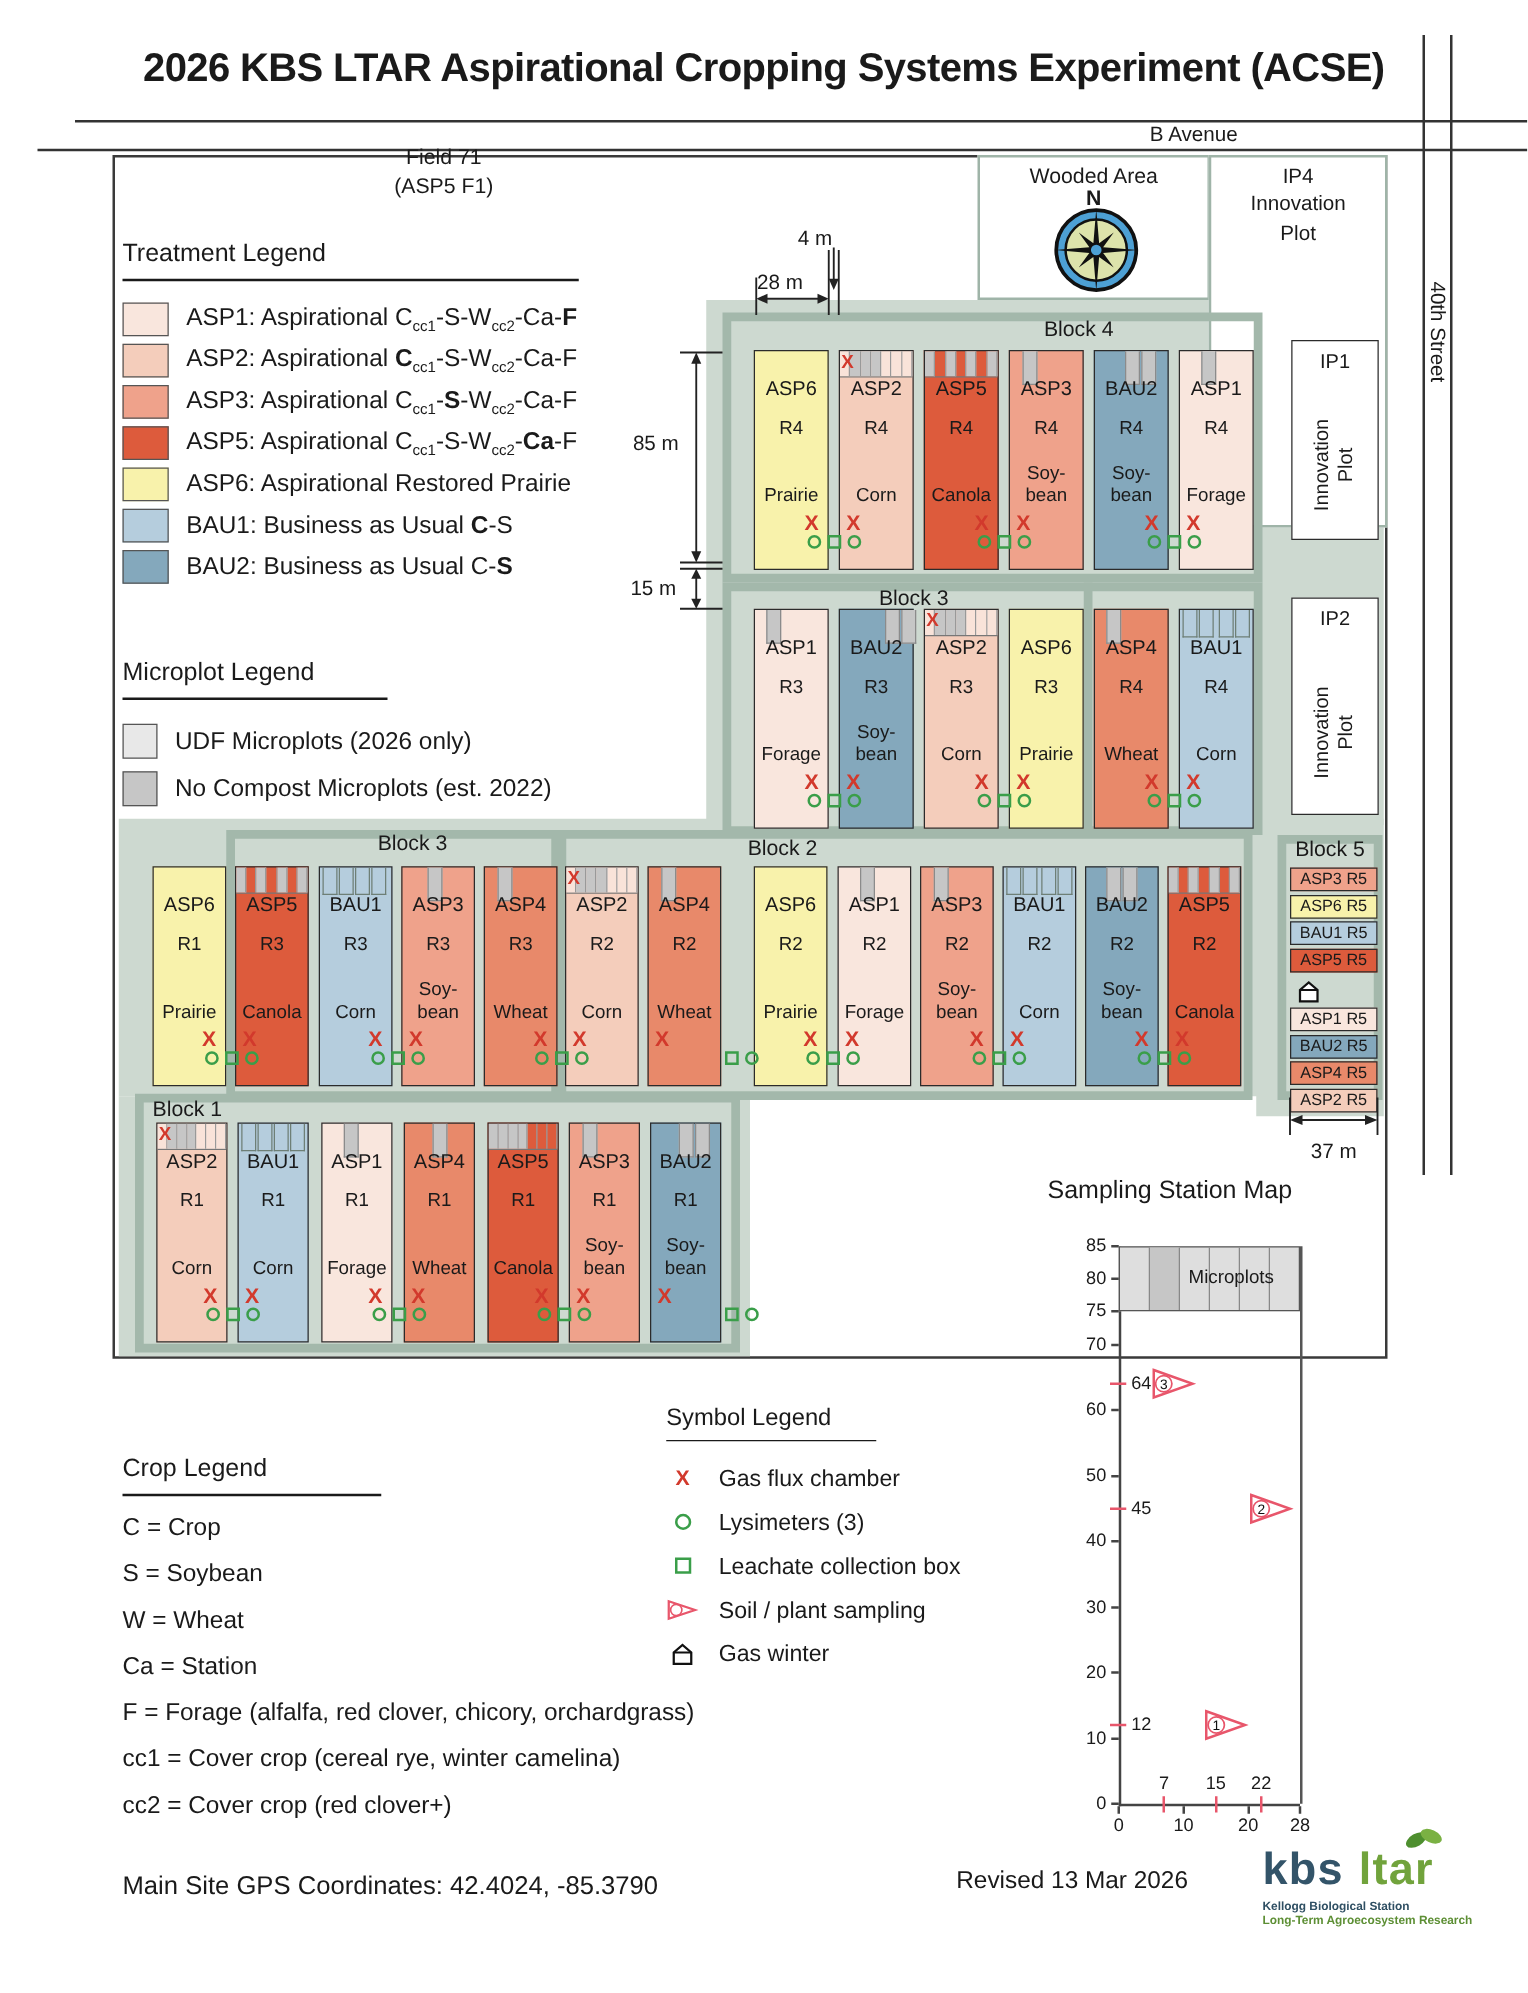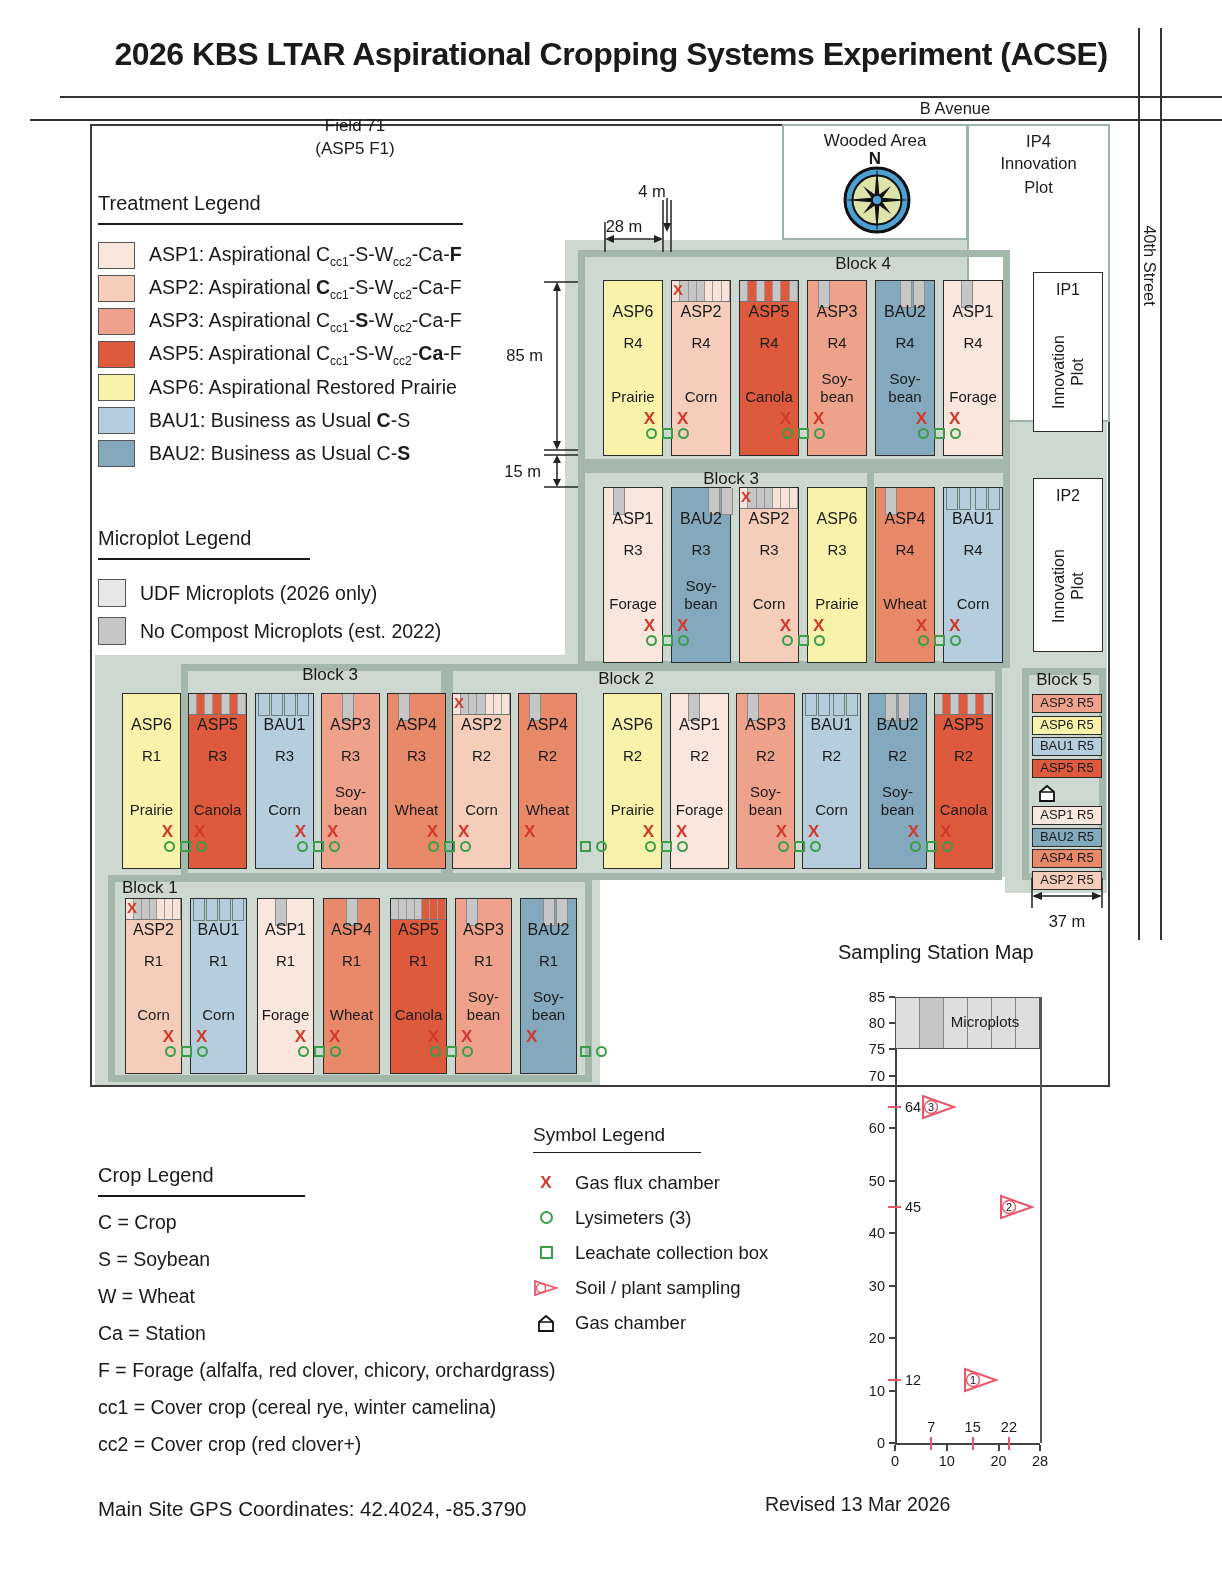--- a/index.html
+++ b/index.html
@@ -650,21 +650,21 @@
           </div>
           <div class="lab">Soil / plant sampling</div>
         </div>
         <div class="sym-item">
           <div style="width: 26px; display: flex; justify-content: center; flex: 0 0 auto;">
             <svg width="22" height="22" viewBox="0 0 22 22">
               <path d="M4,19 V10 L11,4 L18,10 V19 Z" fill="#fff" stroke="#111" stroke-width="1.8"></path>
               <line x1="4" y1="10" x2="18" y2="10" stroke="#111" stroke-width="1.5"></line>
             </svg>
           </div>
-          <div class="lab">Gas chamber</div>
+          <div class="lab">Gas winter</div>
         </div>
       </div>
   </div>
 
   <div class="abs" style="left:838px;top:941px;width:230px;font-size:20px;">Sampling Station Map</div>
   <div id="chart-layer">
       <div class="abs" style="left: 895px; top: 997px; width: 2px; height: 448px; background: rgb(68, 68, 68);"></div>
       <div class="abs" style="left: 895px; top: 1443px; width: 145px; height: 2px; background: rgb(68, 68, 68);"></div>
       <div class="abs" style="left: 1040px; top: 997px; width: 1.5px; height: 446px; background: rgb(85, 85, 85);"></div>
       <div class="abs" style="left: 895px; top: 997px; width: 145px; height: 52.4706px; background: rgb(222, 222, 222); border: 1.5px solid rgb(85, 85, 85); box-sizing: border-box; display: flex;">
@@ -736,14 +736,25 @@
         <svg width="36" height="26">
           <path d="M2,2 L33,13 L2,24 Z" fill="#fff" stroke="#e8566b" stroke-width="2"></path>
           <circle cx="10" cy="13" r="6.5" fill="none" stroke="#e8566b" stroke-width="1.4"></circle>
           <text x="10" y="17" font-size="11" text-anchor="middle" fill="#111" font-family="Liberation Sans, sans-serif">3</text>
         </svg>
       </div>
     </div>
 
   <div class="abs" style="left:98px;top:1497px;font-size:20.5px;">Main Site GPS Coordinates: 42.4024, -85.3790</div>
   <div class="abs" style="left:765px;top:1493px;font-size:19.5px;">Revised 13 Mar 2026</div>
+  <div class="abs" style="left:1010px;top:1474px;width:200px;">
+    <div style="display:flex;align-items:flex-end;gap:12px;">
+      <span style="font-size:36px;font-weight:bold;color:#335469;letter-spacing:1px;">kbs</span>
+      <span style="font-size:36px;font-weight:bold;color:#71a33c;letter-spacing:1px;position:relative;"><span>ltar</span><svg width="34" height="20" style="position:absolute;right:-8px;top:-14px;">
+            <ellipse cx="12" cy="12" rx="9" ry="5" fill="#4e8f2f" transform="rotate(-30 12 12)"></ellipse>
+            <ellipse cx="24" cy="9" rx="9" ry="5" fill="#7ab143" transform="rotate(25 24 9)"></ellipse>
+          </svg></span>
+    </div>
+    <div style="font-size:9.5px;font-weight:bold;color:#2f4f63;margin-top:4px;">Kellogg Biological Station</div>
+    <div style="font-size:9.5px;font-weight:bold;color:#5d8f35;">Long-Term Agroecosystem Research</div>
+  </div>
 
 </div>
 
 </body></html>

